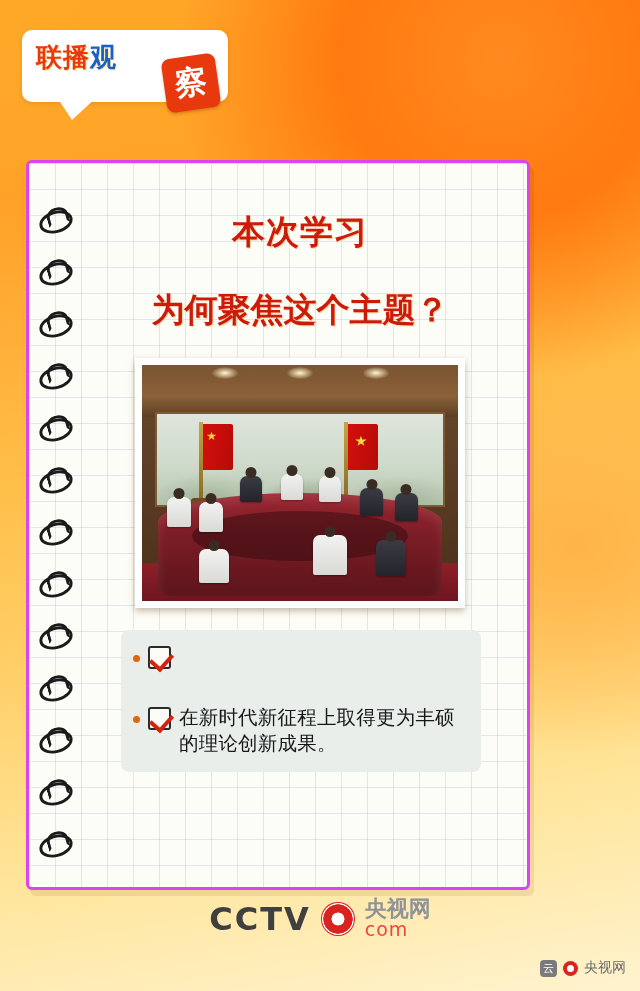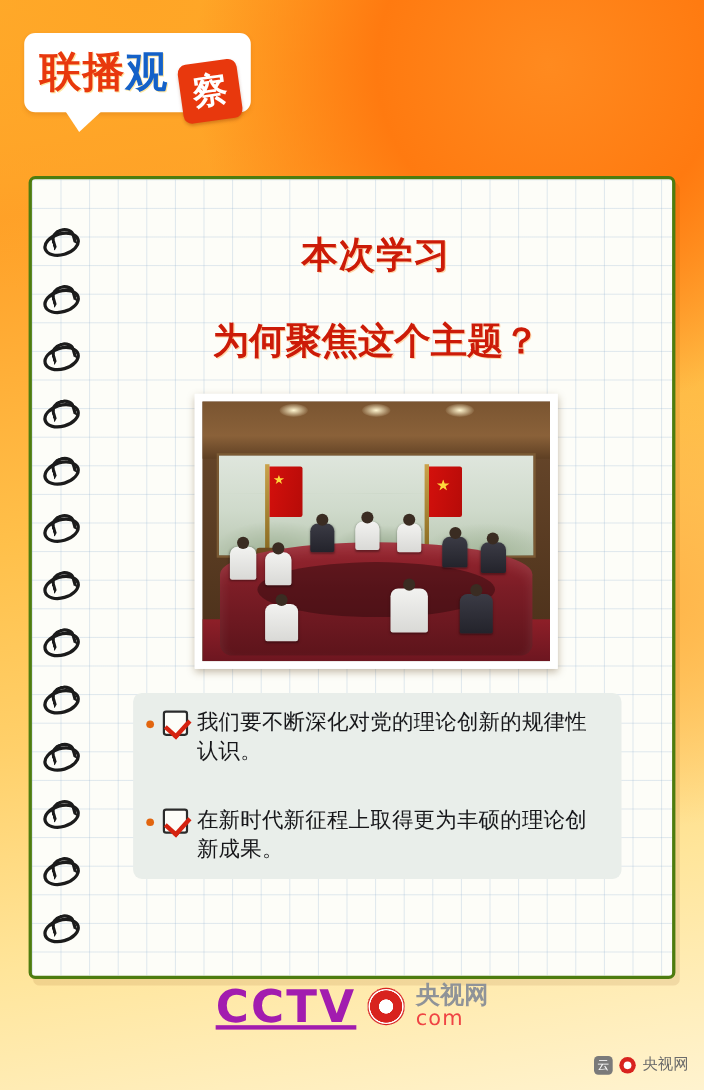--- a/index.html
+++ b/index.html
@@ -37,21 +37,21 @@
     position: absolute;
     left: 30px; bottom: -22px;
     width: 0; height: 0;
     border-left: 16px solid transparent;
     border-right: 26px solid transparent;
     border-top: 24px solid #ffffff;
   }
   .badge-text {
     position: absolute;
     left: 10px; top: 6px;
-    font-size: 38px;
+    font-size: 26px;
     font-weight: bold;
     letter-spacing: 1px;
     color: #e8380d;
     font-family: "DejaVu Sans", "Liberation Sans", sans-serif;
     text-shadow: 1px 1px 0 #ffe6a0;
   }
   .badge-text .b2 { color: #1461c8; }
   .badge-stamp {
     position: absolute;
     left: 138px; top: 22px;
@@ -63,23 +63,23 @@
     color: #ffffff;
     font-size: 32px; font-weight: bold;
     font-family: "DejaVu Sans", "Liberation Sans", sans-serif;
     box-shadow: 0 2px 3px rgba(120,40,0,0.3);
   }
 
   
   .card {
     position: absolute;
     left: 26px; top: 160px;
-    width: 588px; height: 730px;
+    width: 504px; height: 730px;
     background: #fdfdf8;
-    border: 3px solid #4d7c0f;
+    border: 3px solid #d946ef;
     border-radius: 6px;
     box-shadow: 4px 6px 0 rgba(120,50,0,0.10);
     overflow: hidden;
   }
   .card-grid {
     position: absolute;
     inset: 0;
     background-image:
       linear-gradient(to right, rgba(150,180,210,0.30) 1px, transparent 1px),
       linear-gradient(to bottom, rgba(150,180,210,0.30) 1px, transparent 1px);
@@ -280,26 +280,25 @@
   
   .footer {
     position: absolute;
     left: 0; right: 0; bottom: 52px;
     display: flex;
     align-items: center;
     justify-content: center;
     gap: 10px;
   }
   .cctv-logo {
-    font-size: 41px;
+    font-size: 32px;
     font-weight: bold;
     letter-spacing: 2px;
-    color: #a21caf;
-    font-family: "DejaVu Sans", "Liberation Sans", sans-serif;
-    text-decoration: underline;
+    color: #404040;
+    font-family: "DejaVu Sans", "Liberation Sans", sans-serif;
   }
   .cctv-eye {
     width: 34px; height: 34px;
     border-radius: 50%;
     background: radial-gradient(circle at 50% 50%, #ffffff 0 26%, #d8231e 28% 60%, #ffffff 62% 70%, #d8231e 72% 100%);
     box-shadow: inset 0 0 0 1px #d8231e;
   }
   .cctv-cn {
     display: flex;
     flex-direction: column;
@@ -438,21 +437,20 @@
             <span class="head"></span>
           </div>
       </div>
     </div>
 
 
     <div class="points">
       <div class="point-row">
         <span class="dot"></span>
         <span class="check"></span>
-        <span class="point-text">我们要不断深化对党的理论创新的规律性认识。</span>
       </div>
       <div class="point-row">
         <span class="dot"></span>
         <span class="check"></span>
         <span class="point-text">在新时代新征程上取得更为丰硕的理论创新成果。</span>
       </div>
     </div>
 
   </div>
 </div>

